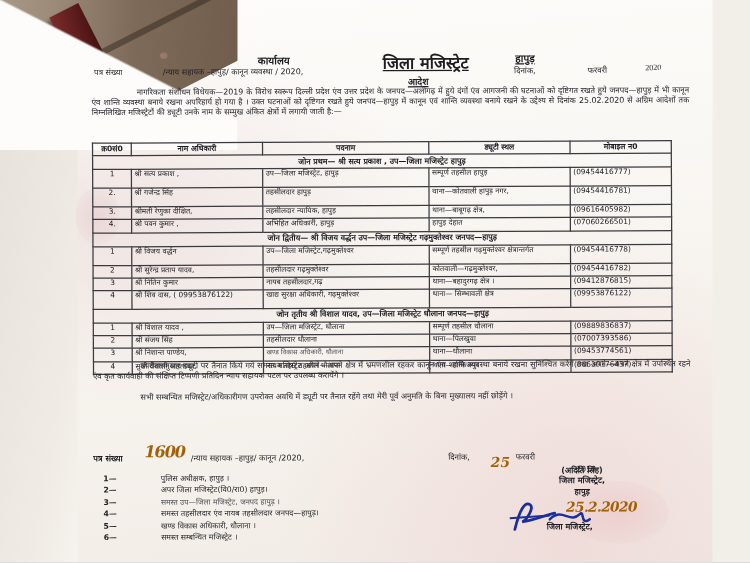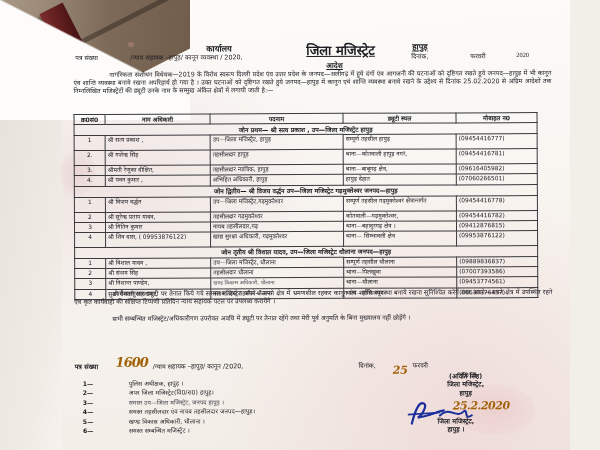--- a/index.html
+++ b/index.html
@@ -349,17 +349,16 @@
 
     <svg style="position:absolute;left:345px;top:398px;" width="115" height="30" viewBox="0 0 115 30">
       <path d="M6 26 C10 10, 14 4, 18 6 C22 8, 16 18, 12 20 C20 19, 30 15, 38 13" stroke="#1b2f9c" stroke-width="2.2" fill="none" stroke-linecap="round"></path>
       <path d="M2 17 L34 15" stroke="#1b2f9c" stroke-width="1.6" fill="none"></path>
       <path d="M34 18 C44 8, 50 22, 58 14 C62 10, 58 24, 66 18" stroke="#1b2f9c" stroke-width="2" fill="none" stroke-linecap="round"></path>
     </svg>
     <span class="sig-ink" style="left:392px;top:400px;font-size:11px;letter-spacing:-0.5px;">25.2.2020</span>
 
     <div class="sig-block" style="left:330px;top:418px;width:130px;">
       <div>जिला मजिस्ट्रेट,</div>
-      <div>हापुड़ ।</div>
     </div>
 
   </div>
 </div>
 
 </body></html>

